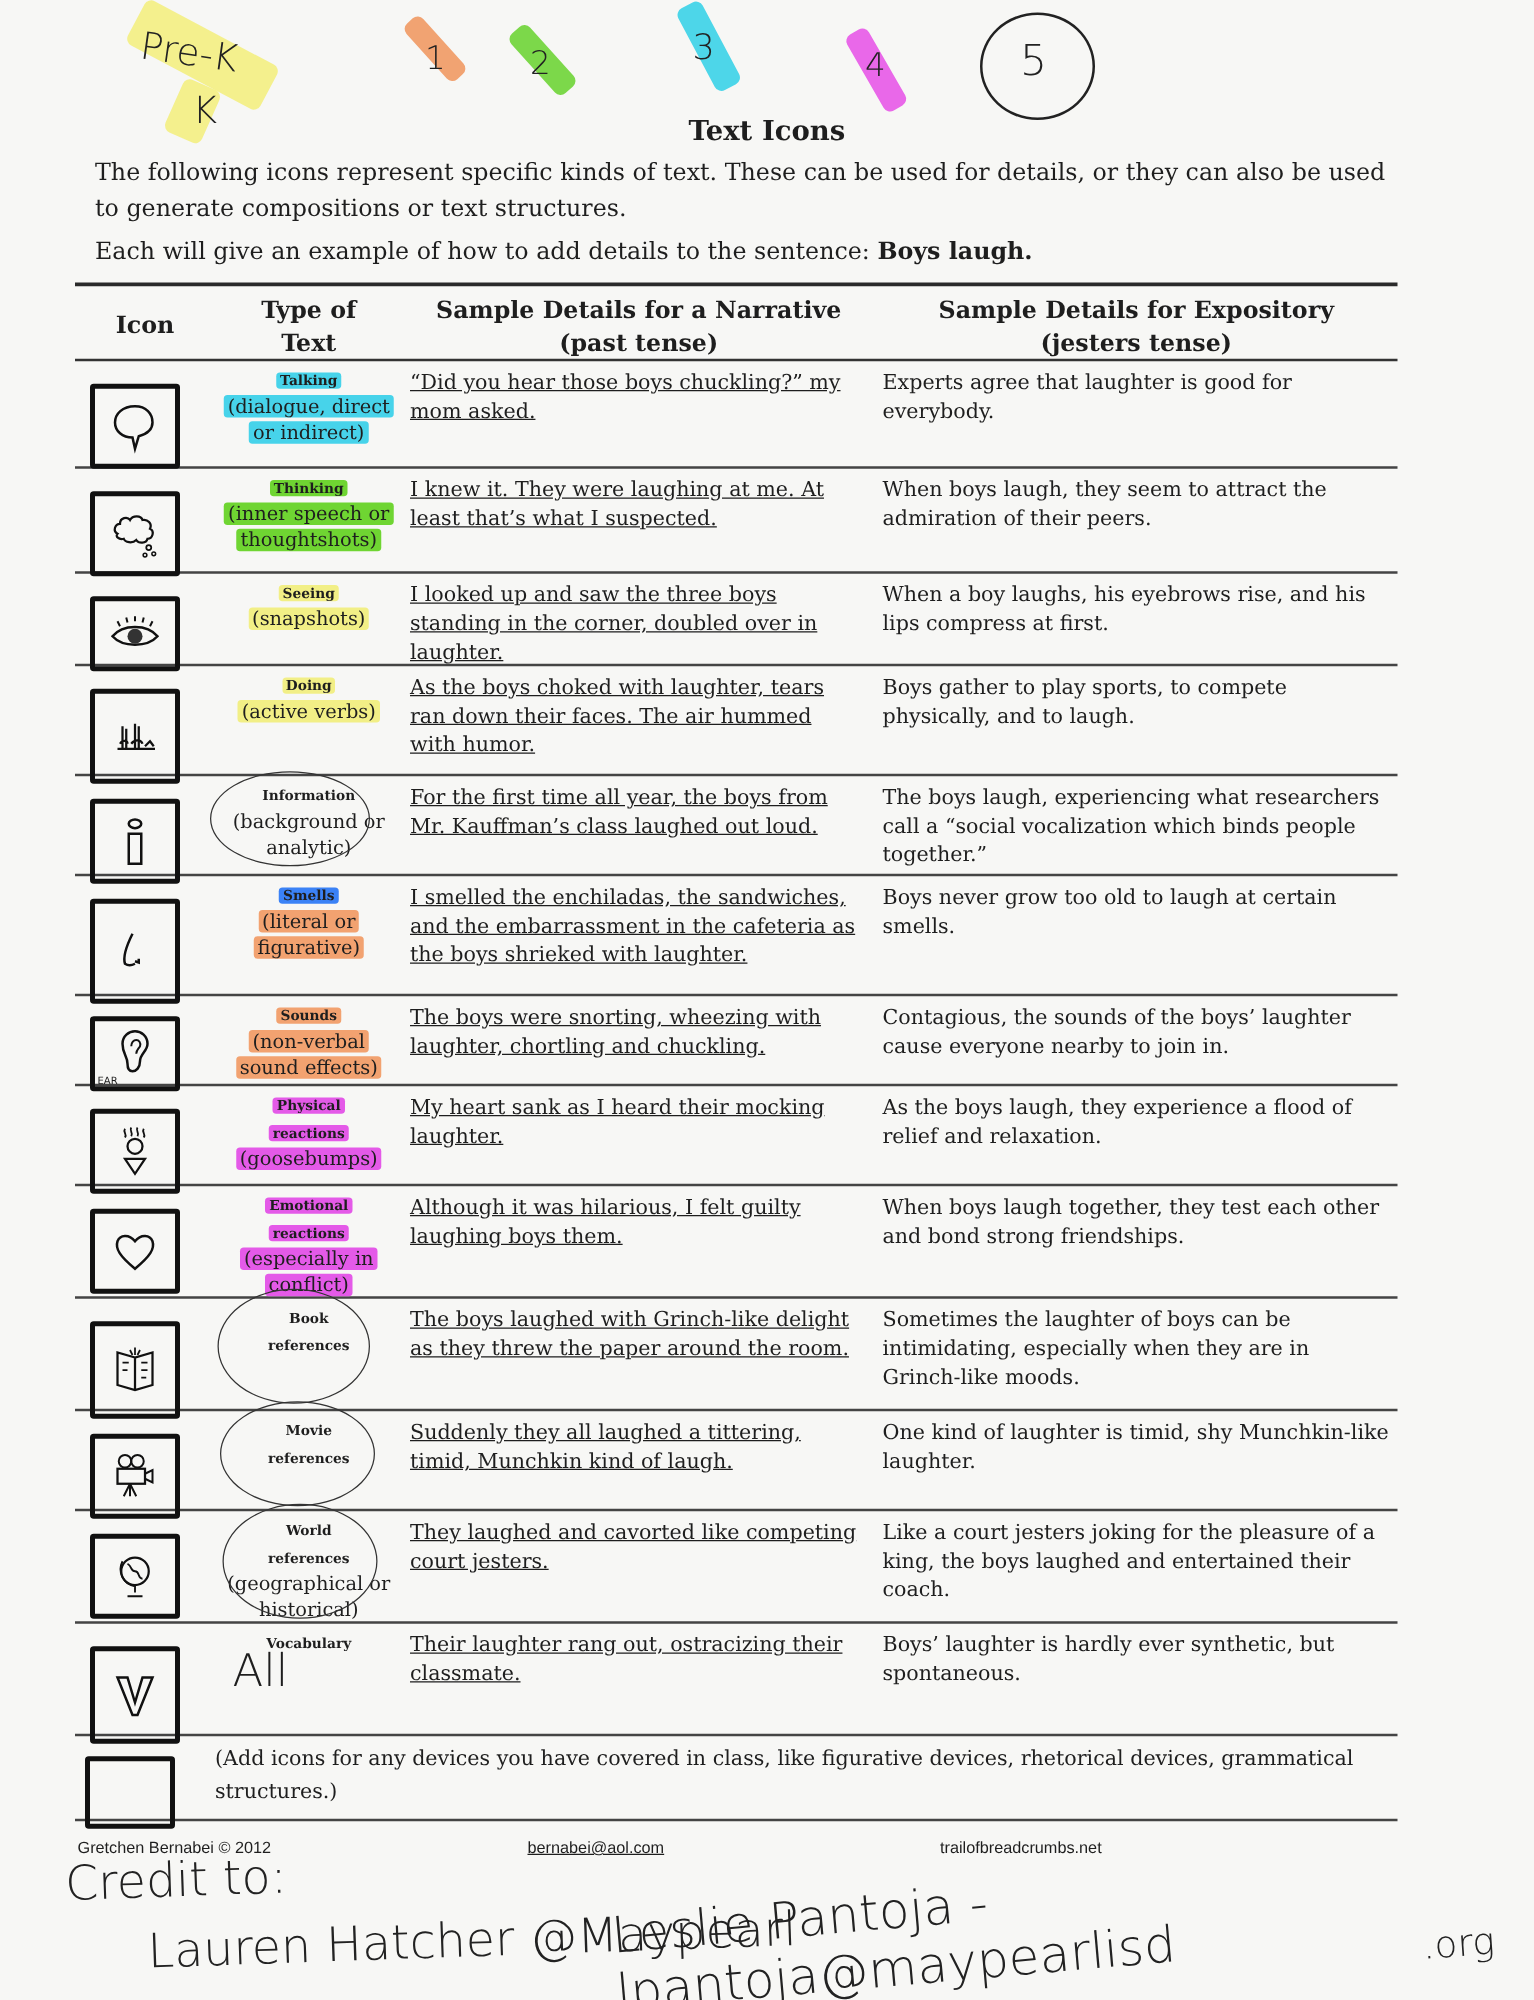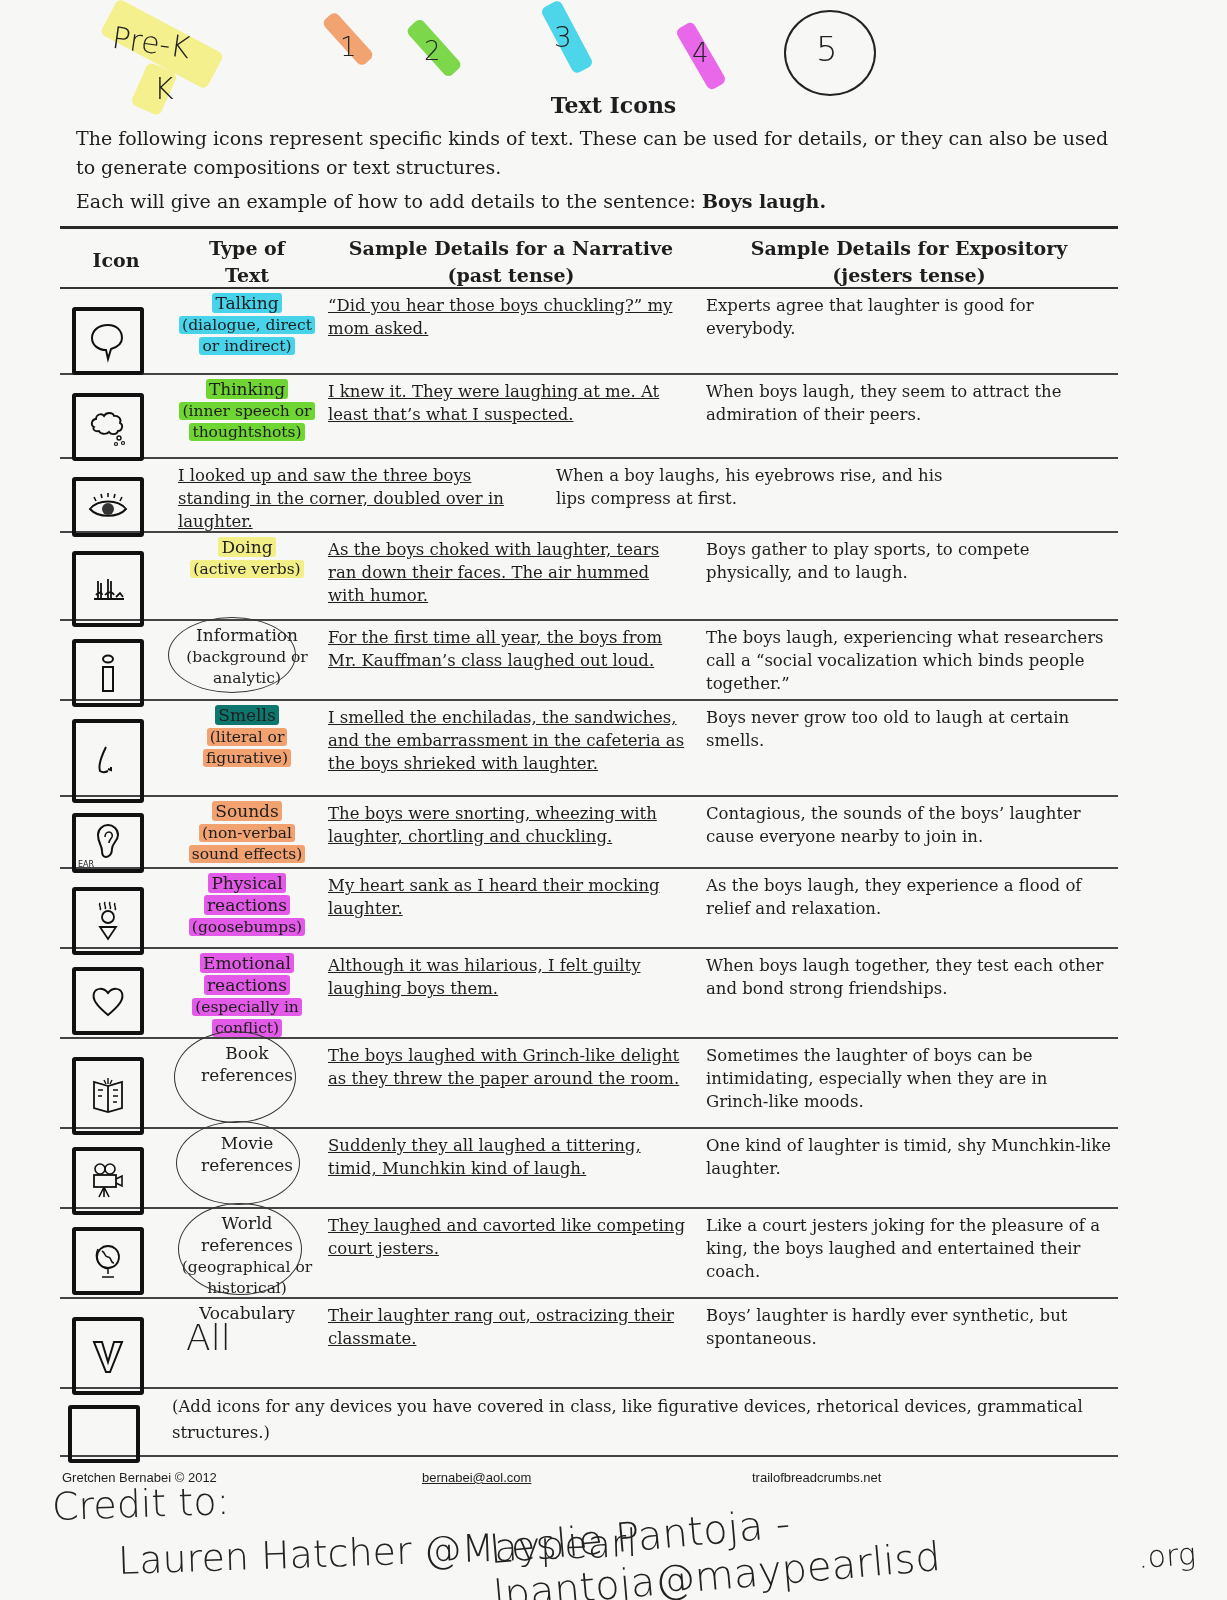--- a/index.html
+++ b/index.html
@@ -45,21 +45,21 @@
   .c-icon { width: 112px; margin-top: 12px; }
   .c-type { width: 150px; }
   .c-narr { width: 378px; }
   .c-expo { width: 418px; }
 
   .row { display: flex; border-bottom: 2px solid #444; position: relative; }
   .cell { font-size: 16.5px; line-height: 23px; padding-top: 5px; }
   .cell.c-narr { padding-left: 6px; padding-right: 10px; text-decoration: underline; }
   .cell.c-expo { padding-left: 6px; padding-right: 6px; }
   .cell.c-type { text-align: center; font-size: 15.5px; line-height: 21px; padding-top: 4px; position: relative; }
-  .type-name { font-weight: normal; font-size: 17px; display: inline; }
+  .type-name { font-weight: bold; font-size: 11px; display: inline; }
   .hl { padding: 0 3px; border-radius: 3px; box-decoration-break: clone; -webkit-box-decoration-break: clone; }
   .type-line { display: block; }
 
   .c-icon { position: relative; }
   .icon-box { position: absolute; left: 12px; top: 6px; width: 72px; height: 68px; border: 4px solid #111; border-radius: 3px; display: flex; align-items: center; justify-content: center; }
   .icon-box svg { width: 44px; height: 44px; }
 
   .circle { position: absolute; border: 1.5px solid #333; border-radius: 50%; pointer-events: none; }
   .all-mark { display: block; font-size: 36px; text-align: left; padding-left: 14px; margin-top: 2px; font-family: "DejaVu Sans", sans-serif; font-weight: 200; }
 
@@ -170,20 +170,24 @@
   <div class="row" style="height:74px">
     <div class="c-icon">
       <div class="icon-box" style="height:60px">
         <svg viewBox="0 0 44 44">
             <path d="M4 24c8-10 28-10 36 0-8 9-28 9-36 0z" fill="none" stroke="#111" stroke-width="2"></path>
             <circle cx="22" cy="24" r="6" fill="#333"></circle>
             <path d="M10 16l-2-4M16 13l-1-4M22 12v-4M28 13l1-4M34 16l2-4" stroke="#111" stroke-width="1.6"></path>
           </svg>
       </div>
     </div>
+    <div class="cell c-type">
+      <span class="type-line"><span class="hl type-name" style="background:#f2ef86">Seeing</span></span>
+      <span class="type-line"><span class="hl" style="background:#f2ef86">(snapshots)</span></span>
+    </div>
     <div class="cell c-narr">I looked up and saw the three boys standing in the corner, doubled over in laughter.</div>
     <div class="cell c-expo">When a boy laughs, his eyebrows rise, and his lips compress at first.</div>
   </div>
 
   <div class="row" style="height:88px">
     <div class="c-icon">
       <div class="icon-box" style="height:76px">
         <svg viewBox="0 0 44 44">
             <path d="M8 32h30M12 32V14M15 32V16M22 32V12M25 32V14M10 28c2-3 6-3 6 0M19 28c3-4 8-3 9 0M30 30l4-4 3 4" fill="none" stroke="#111" stroke-width="1.8"></path>
           </svg>
@@ -218,21 +222,21 @@
 
   <div class="row" style="height:96px">
     <div class="c-icon">
       <div class="icon-box" style="height:84px">
         <svg viewBox="0 0 44 44">
             <path d="M20 8c-4 8-8 18-6 24 3 2 6 1 8 0M22 30l3 1v-3" fill="none" stroke="#111" stroke-width="2"></path>
           </svg>
       </div>
     </div>
     <div class="cell c-type">
-      <span class="type-line"><span class="hl type-name" style="background:#0f766e">Smells</span></span>
+      <span class="type-line"><span class="hl type-name" style="background:#3b82f6">Smells</span></span>
       <span class="type-line"><span class="hl" style="background:#f2a270">(literal or</span></span>
       <span class="type-line"><span class="hl" style="background:#f2a270">figurative)</span></span>
     </div>
     <div class="cell c-narr">I smelled the enchiladas, the sandwiches, and the embarrassment in the cafeteria as the boys shrieked with laughter.</div>
     <div class="cell c-expo"> Boys never grow too old to laugh at certain smells.</div>
   </div>
 
   <div class="row" style="height:72px">
     <div class="c-icon">
       <div class="icon-box" style="height:60px; top:4px;">

